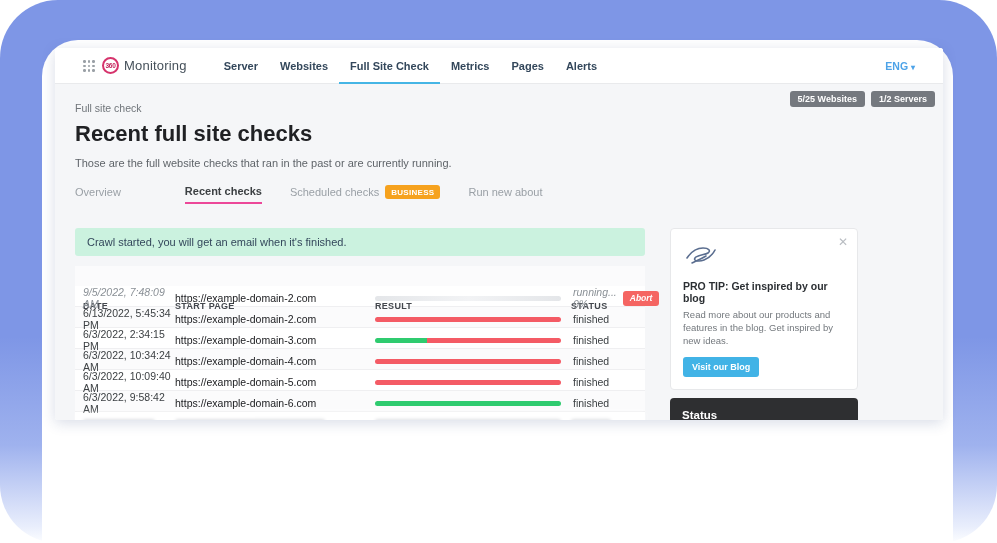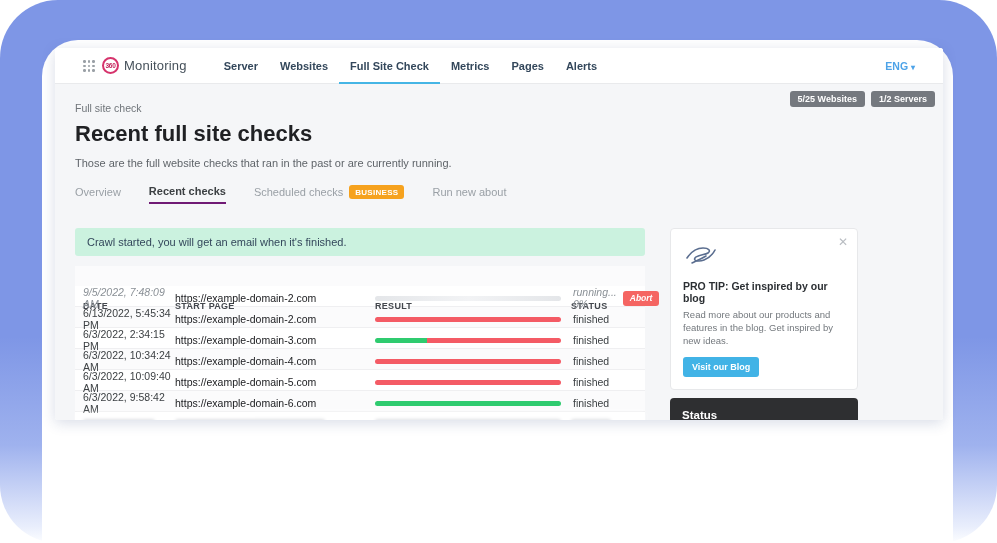--- a/index.html
+++ b/index.html
@@ -44,21 +44,21 @@
     padding:3px 8px; border-radius:3px; cursor:pointer; }
 
   .page-head { padding:18px 20px 0; }
   .breadcrumb { font-size:10.5px; color:#70757a; }
   .page-title { font-size:22px; font-weight:bold; color:#202124; margin:7px 0 10px; }
   .page-desc { font-size:11px; color:#5f6469; }
 
   .tabs { display:flex; gap:28px; margin:16px 20px 0; align-items:center; }
   .tab { font-size:11px; color:#9aa0a6; cursor:pointer; padding-bottom:5px; display:flex;
     gap:6px; align-items:center; }
-  .tab.active { color:#3c4043; font-weight:bold; border-bottom:2px solid #701a75; }
+  .tab.active { color:#3c4043; font-weight:bold; border-bottom:2px solid #ec4899;margin-left:36px; }
   .biz-badge { background:#f6a21e; color:#fff; font-size:8px; font-weight:bold;
     padding:2.5px 6px; border-radius:3px; letter-spacing:.3px; }
 
   .cols { display:flex; gap:25px; margin:24px 20px 0; align-items:flex-start; }
   .left-col { width:570px; }
   .right-col { width:188px; }
 
   .banner { background:#cbf2df; border-radius:3px; padding:8px 12px; font-size:11px;
     color:#33475b; margin-bottom:10px; }
 

